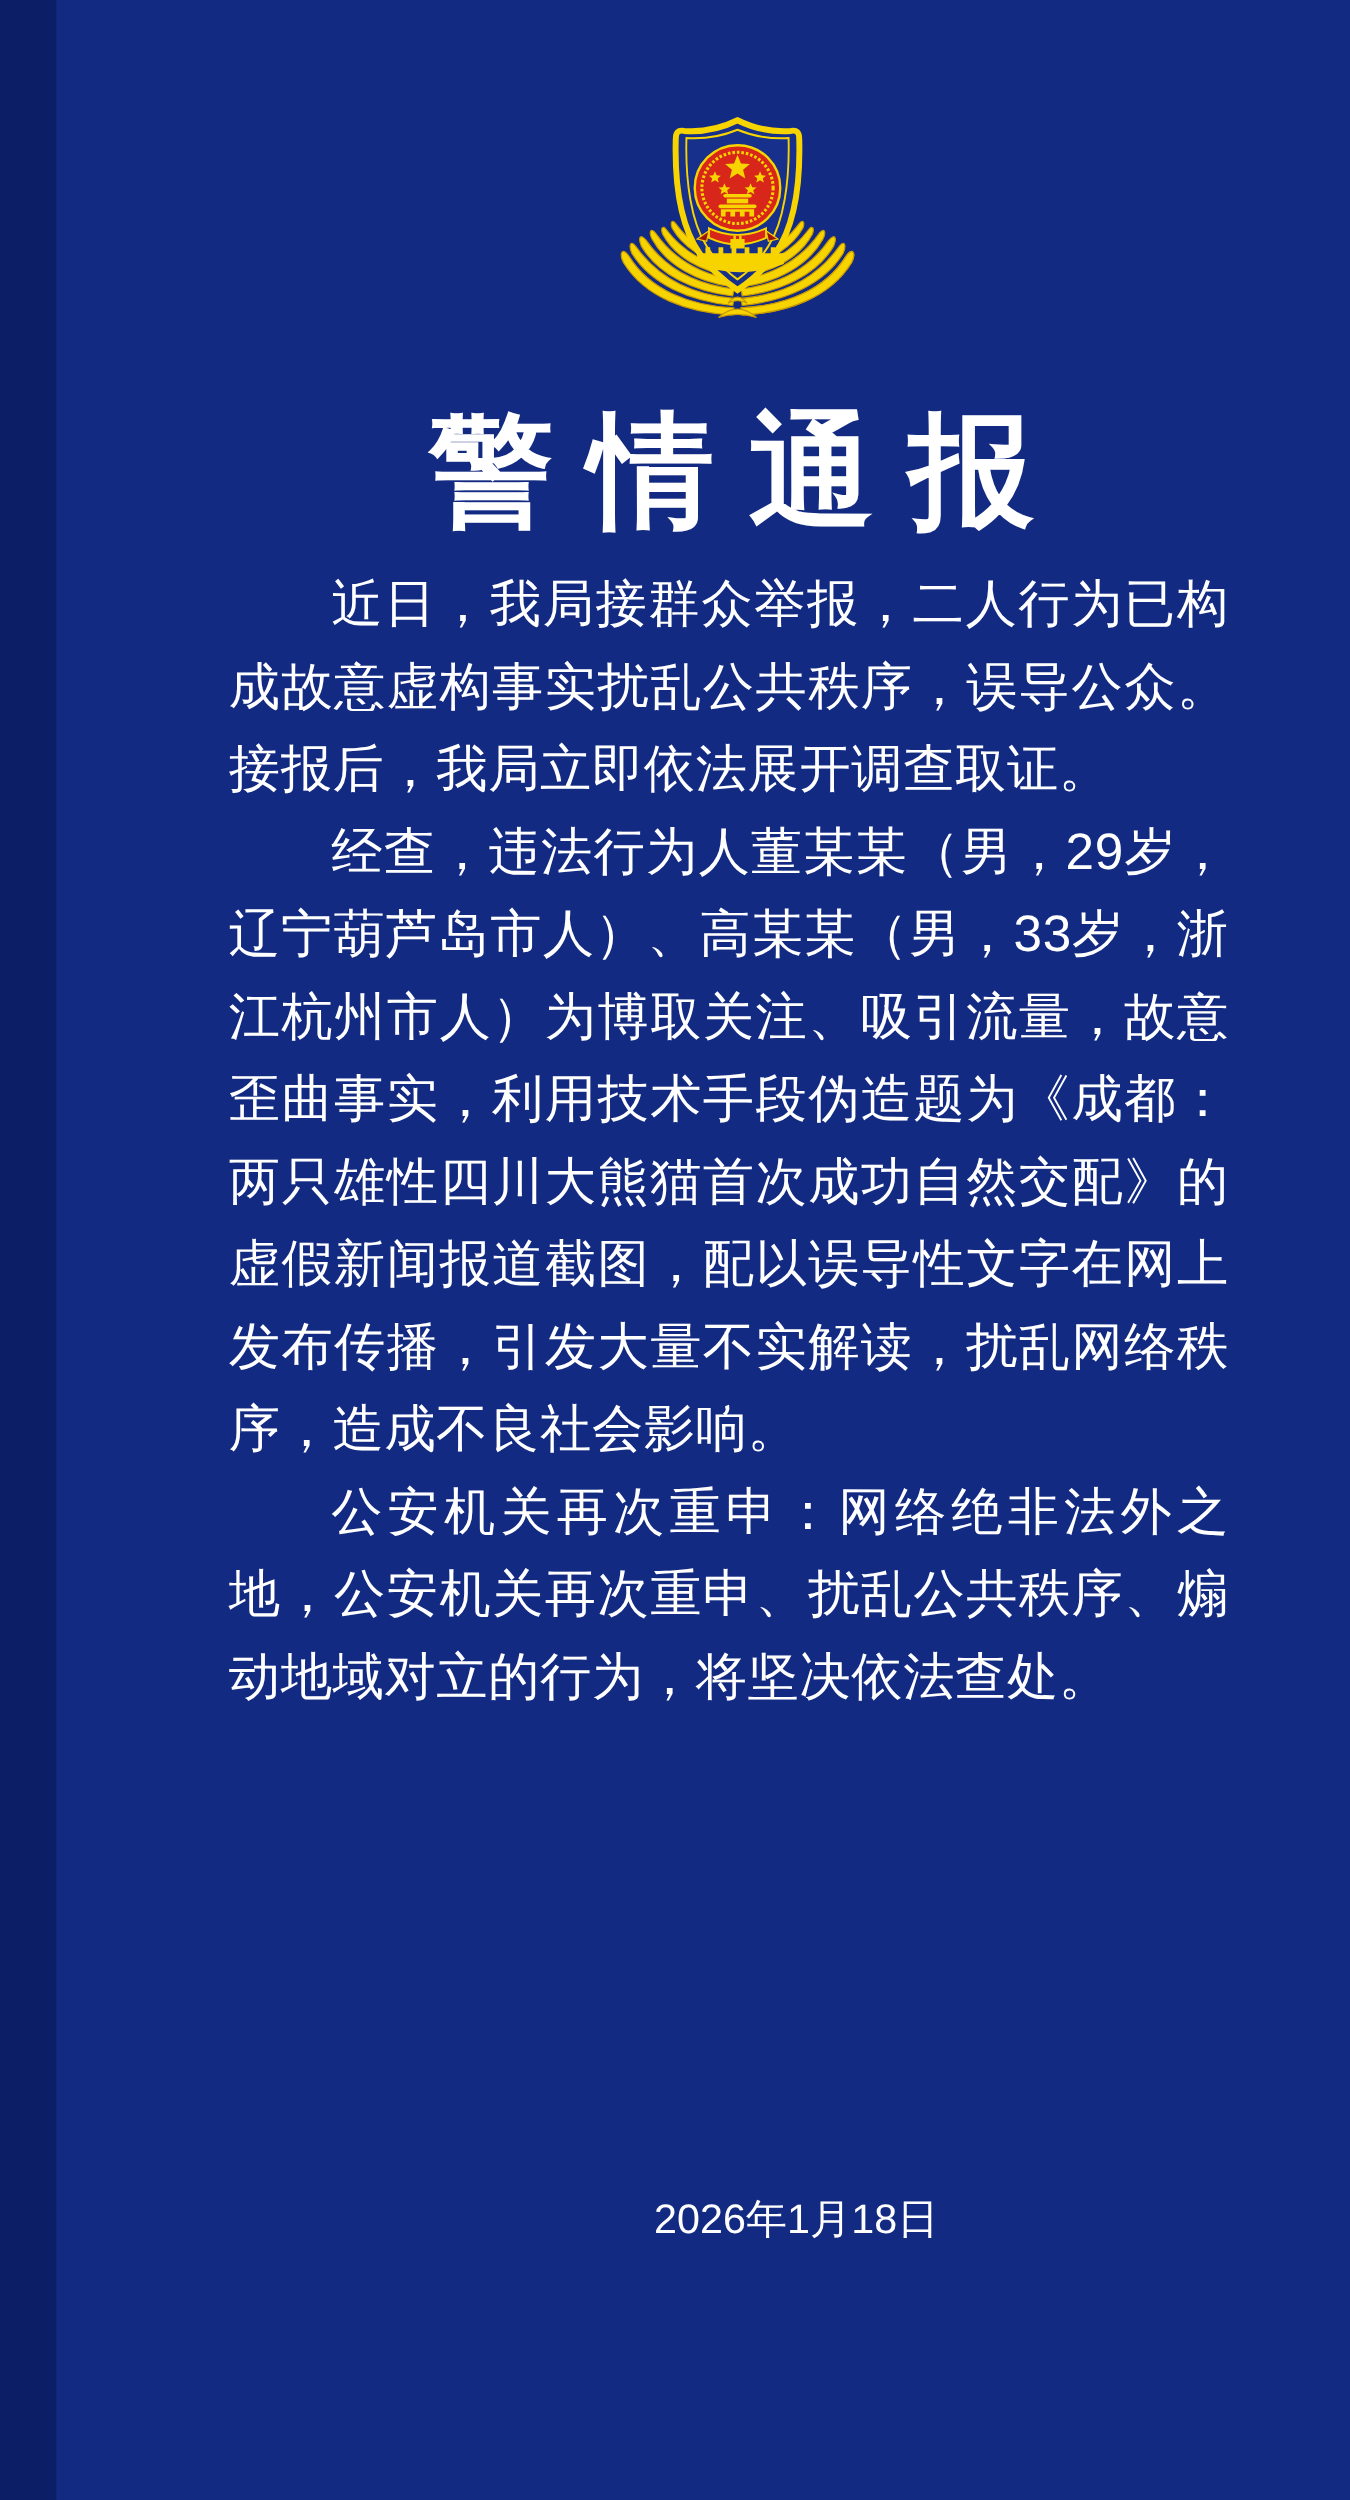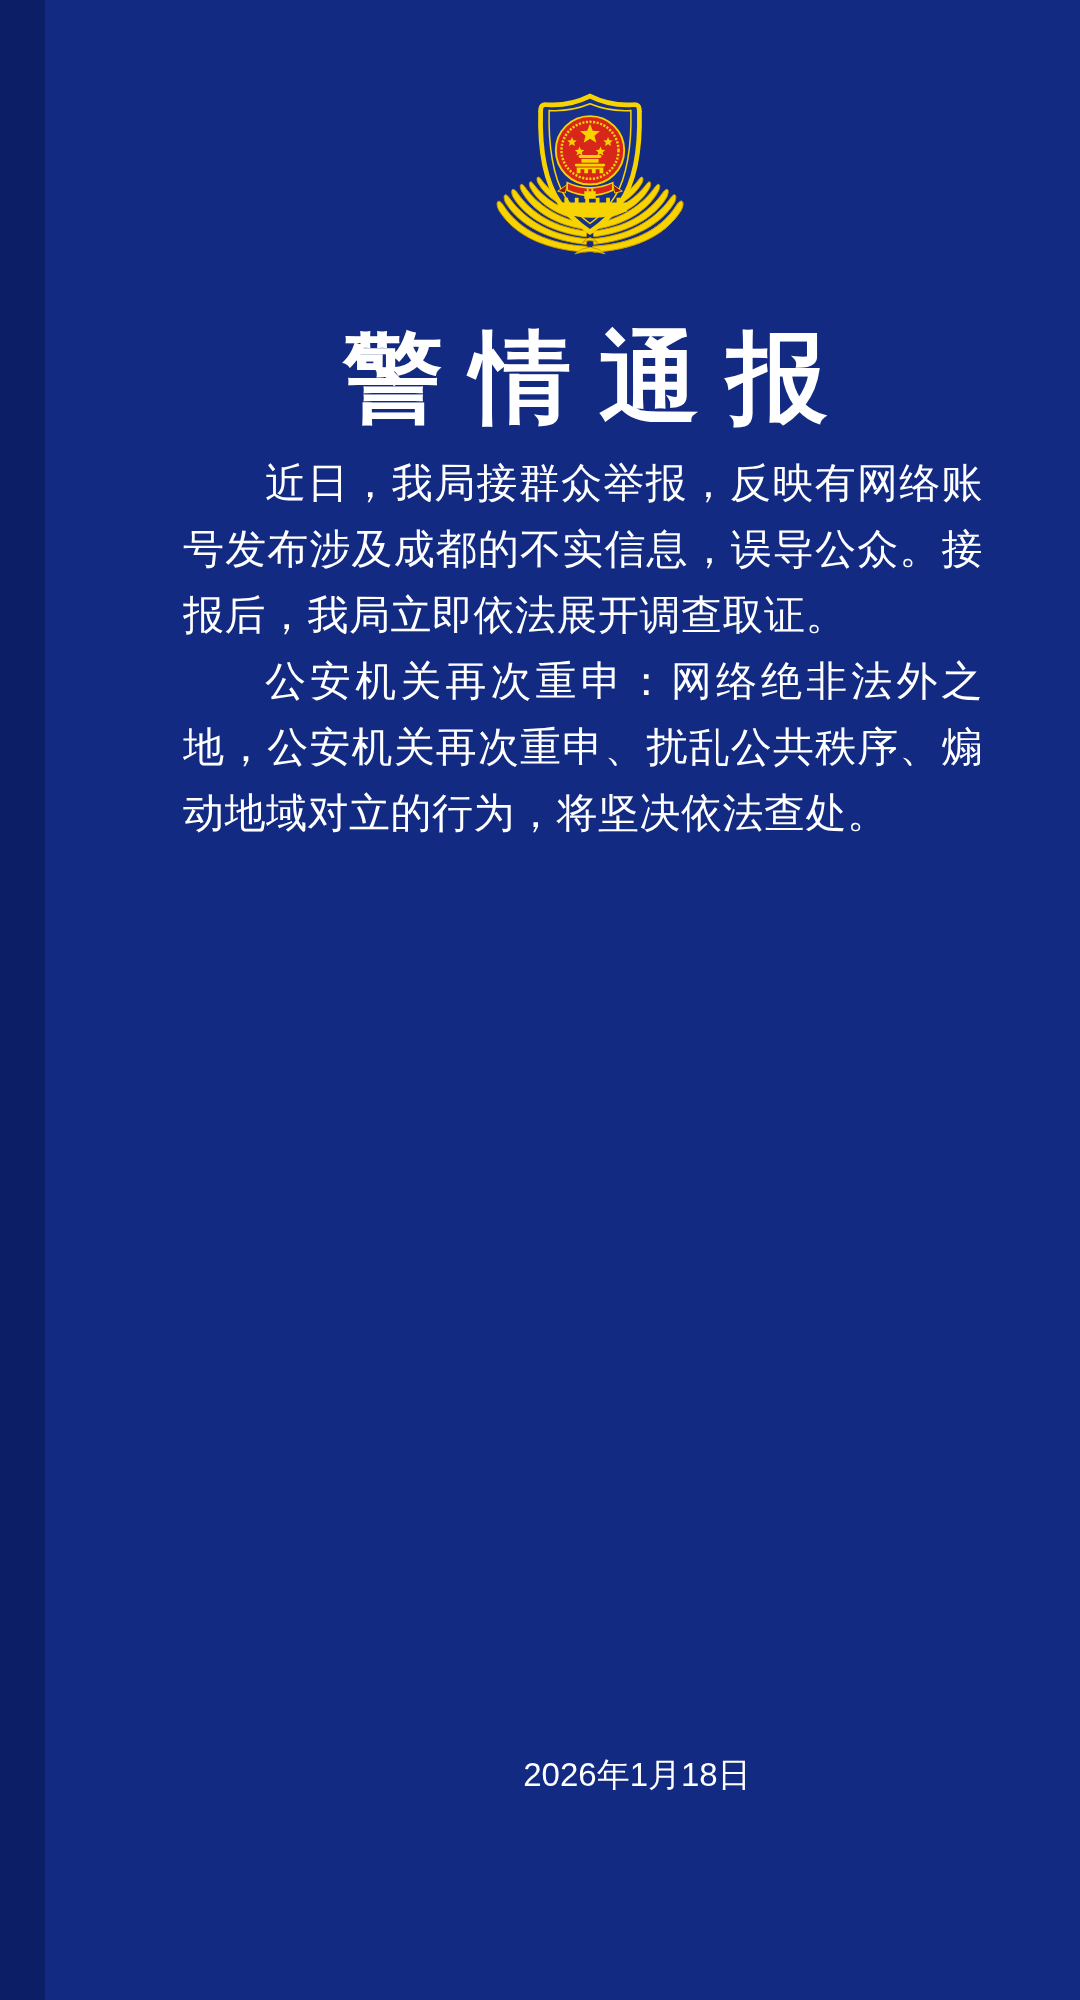--- a/index.html
+++ b/index.html
@@ -120,21 +120,22 @@
       <g fill="var(--gold,#f7d400)">
         <path d="M94 106 h2.6 v-3 h2 v3 h2.8 v-3 h2 v3 h2.6 v8 h-12 Z"></path>
         <path d="M66 118 h7 v-5 h4 v5 h7 v-5 h4 v5 h7 v-5 h4 v5 h7 v-5 h4 v5 h7 v-5 h4 v5 h7 v-5 h4 v5 h7 v9 q-37 14 -73 0 Z"></path>
       </g>
     </svg>
   </div>
 
   <div class="title">警情通报</div>
 
   <div class="body">
-    <p>近日，我局接群众举报，反映有网络账号发布涉及成都的不实信息，误导公众。接报后，我局立即依法展开调查取证。</p>
+    <p>近日，我局接群众举报，二人行为已构成故意虚构事实扰乱公共秩序，误导公众。接报后，我局立即依法展开调查取证。</p>
+    <p>经查，违法行为人董某某（男，29岁，辽宁葫芦岛市人）、高某某（男，33岁，浙江杭州市人）为博取关注、吸引流量，故意歪曲事实，利用技术手段伪造题为《成都：两只雄性四川大熊猫首次成功自然交配》的虚假新闻报道截图，配以误导性文字在网上发布传播，引发大量不实解读，扰乱网络秩序，造成不良社会影响。</p>
     <p>公安机关再次重申：网络绝非法外之地，公安机关再次重申、扰乱公共秩序、煽动地域对立的行为，将坚决依法查处。</p>
   </div>
 
   <div class="footer">
     <div class="date">2026年1月18日</div>
   </div>
 
 </div>
 
 </body></html>

